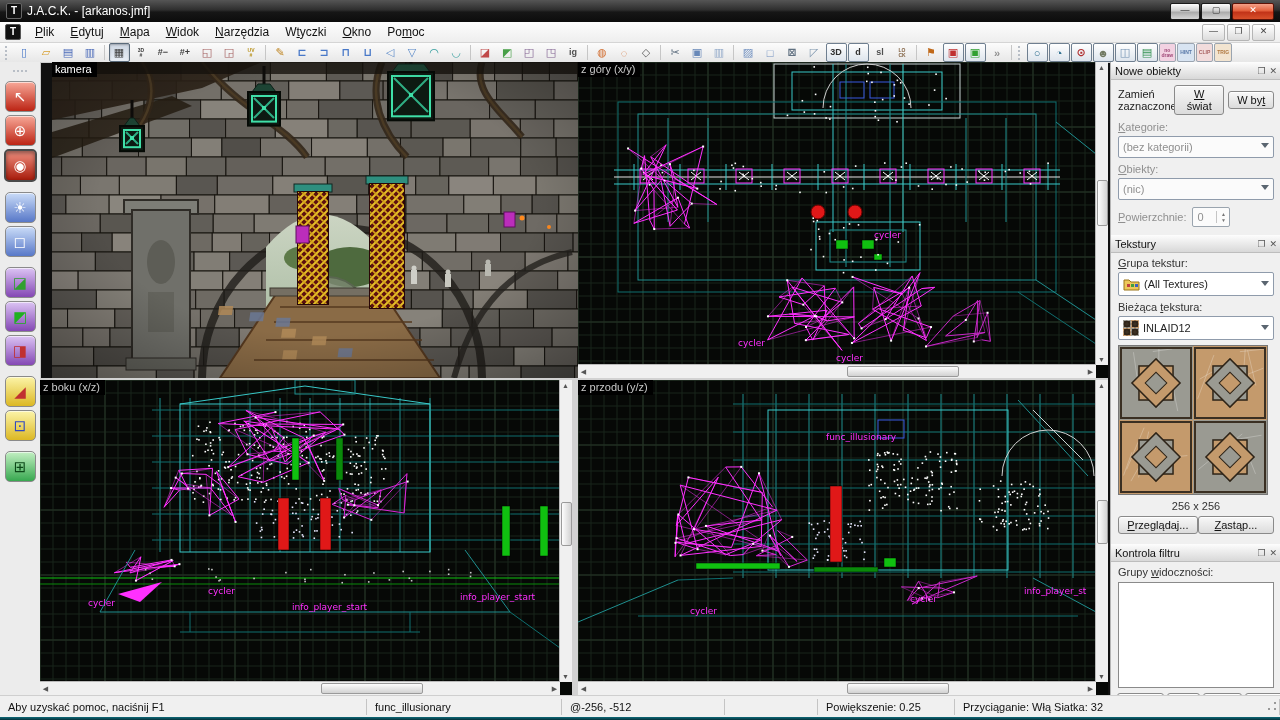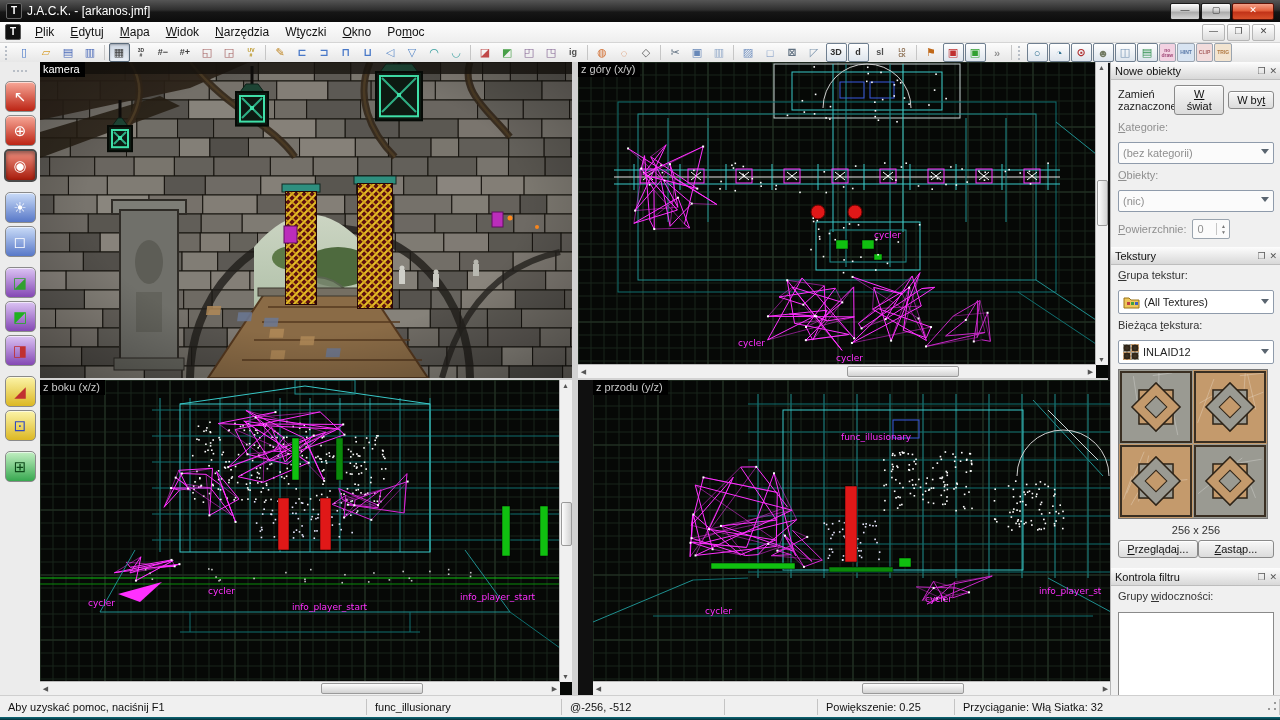--- a/index.html
+++ b/index.html
@@ -66,21 +66,21 @@
   .sc-thumb{height:9px;background:linear-gradient(#fdfdfd,#d2d2d2);border:1px solid #9a9a9a;border-radius:2px;}
   .sc-vthumb{position:absolute;left:1px;width:9px;background:linear-gradient(90deg,#fdfdfd,#d2d2d2);
     border:1px solid #9a9a9a;border-radius:2px;}
   .divider{position:absolute;background:#d2d2d2;}
   
   .rpanel{position:absolute;left:1110px;top:62px;width:170px;height:633px;background:#f0f0f0;
     border-left:1px solid #b5b5b5;font-size:11px;color:#222;}
   .hdr{height:17px;background:linear-gradient(#fdfdfd,#d8d8d8);border-bottom:1px solid #bdbdbd;
     display:flex;align-items:center;padding:0 4px;font-size:11px;color:#111;}
   .hdr .hico{margin-left:auto;display:flex;gap:4px;color:#555;font-size:9px;}
-  .plabel{padding:4px 7px 8px 7px;color:#333;}
+  .plabel{padding:4px 7px 2px 7px;color:#333;}
   .plabel.dis{color:#8f8f8f;}
   .combo{margin:1px 7px;height:20px;background:#fff;border:1px solid #8f9bab;border-radius:2px;
     display:flex;align-items:center;padding-left:4px;position:relative;font-size:11px;}
   .combo.dis{color:#8f8f8f;background:#fbfbfb;}
   .combo .arr{position:absolute;right:4px;top:6px;width:0;height:0;
     border-left:4px solid transparent;border-right:4px solid transparent;border-top:5px solid #5a6570;}
   .btn{background:linear-gradient(#f8f8f8,#dcdcdc);border:1px solid #8a8a8a;border-radius:3px;
     font-size:11px;color:#111;text-align:center;padding:2px 6px;
     box-shadow:inset 0 1px 0 #fff;}
   .btn u{text-decoration:underline;}
@@ -348,21 +348,21 @@
       </div>
       <div class="lt-gap"></div>
       <div class="lt-btn" style="background: linear-gradient(rgb(194, 240, 194), rgb(56, 168, 80)); color: rgb(12, 72, 24);">
         <span>⊞</span>
       </div>
     </div>
 
   <div class="divider" style="left:572px;top:62px;width:6px;height:633px;"></div>
   <div class="divider" style="left:40px;top:378px;width:1068px;height:2px;"></div>
 
-  <div class="vp" style="left:40px;top:62px;width:532px;height:316px;">
+  <div class="vp" style="left:52px;top:62px;width:532px;height:316px;">
     <div class="vp-label cam">kamera</div>
     <svg id="svgCam" width="532" height="316">
         <defs>
           <pattern id="lat" width="8" height="8" patternUnits="userSpaceOnUse">
             <path d="M0 8 L8 0" stroke="#ecc829" stroke-width="2"></path>
             <path d="M0 0 L8 8" stroke="#d8a818" stroke-width="1.6"></path>
           </pattern>
           <linearGradient id="sky" x1="0" y1="0" x2="0" y2="1">
             <stop offset="0%" stop-color="#ccd5c3"></stop>
             <stop offset="100%" stop-color="#9cb296"></stop>
@@ -1555,21 +1555,21 @@
       <div class="sc-vthumb" style="top:122px;height:42px;"></div>
       <div class="sc-arrow" style="position:absolute;bottom:0;">▼</div>
     </div>
     <div class="hscroll" style="width:520px;">
       <div class="sc-arrow">◀</div>
       <div class="sc-thumb" style="margin-left:270px;width:100px;"></div>
       <div class="sc-arrow" style="margin-left:auto;">▶</div>
     </div>
   </div>
 
-  <div class="vp" style="left:593px;top:380px;width:530px;height:315px;">
+  <div class="vp" style="left:578px;top:380px;width:530px;height:315px;">
     <div class="vp-label">z przodu (y/z)</div>
     <svg id="svgFront" width="518" height="302">
         <rect x="0" y="0" width="518" height="302" fill="#060806"></rect>
         <line x1="0" y1="0" x2="0" y2="302" stroke="#18241a" stroke-width="1"></line>
         <line x1="13" y1="0" x2="13" y2="302" stroke="#18241a" stroke-width="1"></line>
         <line x1="26" y1="0" x2="26" y2="302" stroke="#18241a" stroke-width="1"></line>
         <line x1="39" y1="0" x2="39" y2="302" stroke="#18241a" stroke-width="1"></line>
         <line x1="52" y1="0" x2="52" y2="302" stroke="#18241a" stroke-width="1"></line>
         <line x1="65" y1="0" x2="65" y2="302" stroke="#18241a" stroke-width="1"></line>
         <line x1="78" y1="0" x2="78" y2="302" stroke="#18241a" stroke-width="1"></line>

